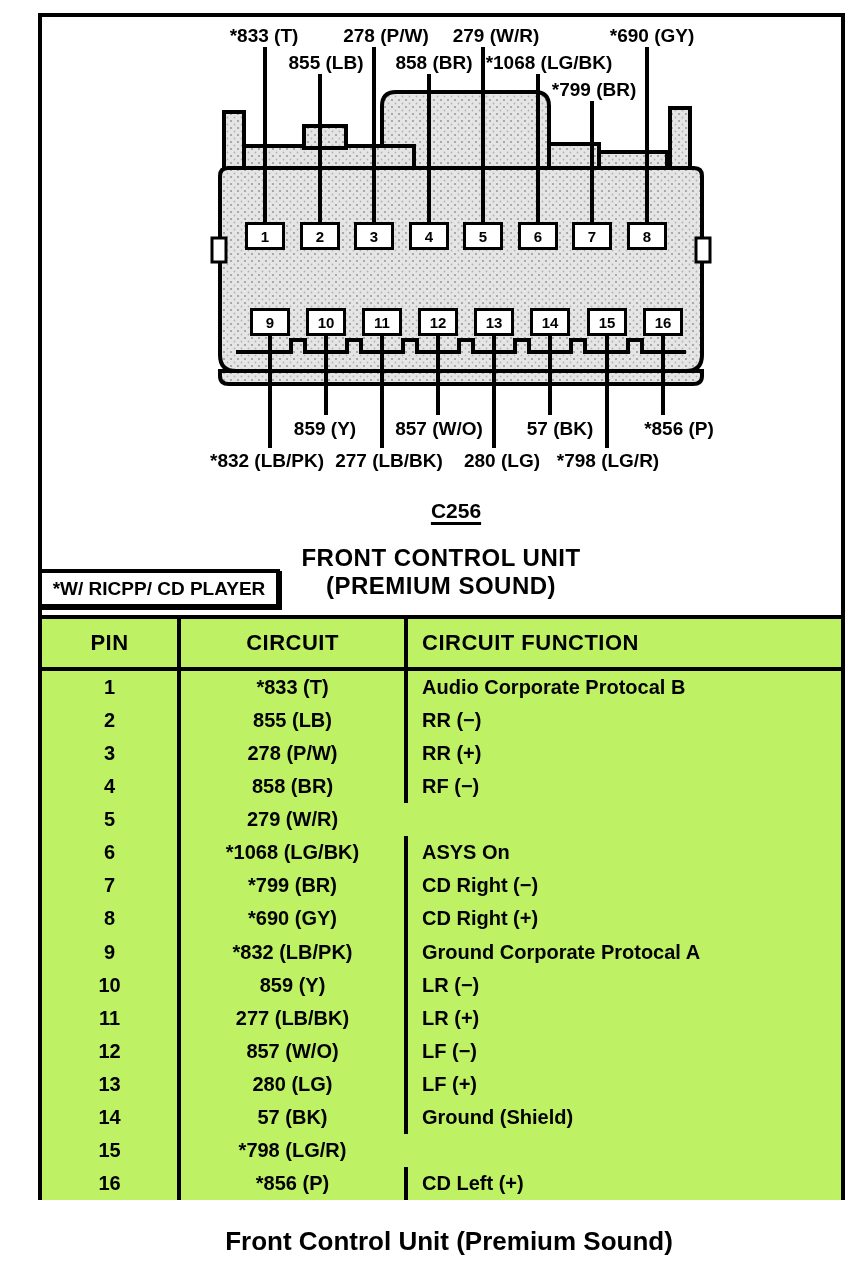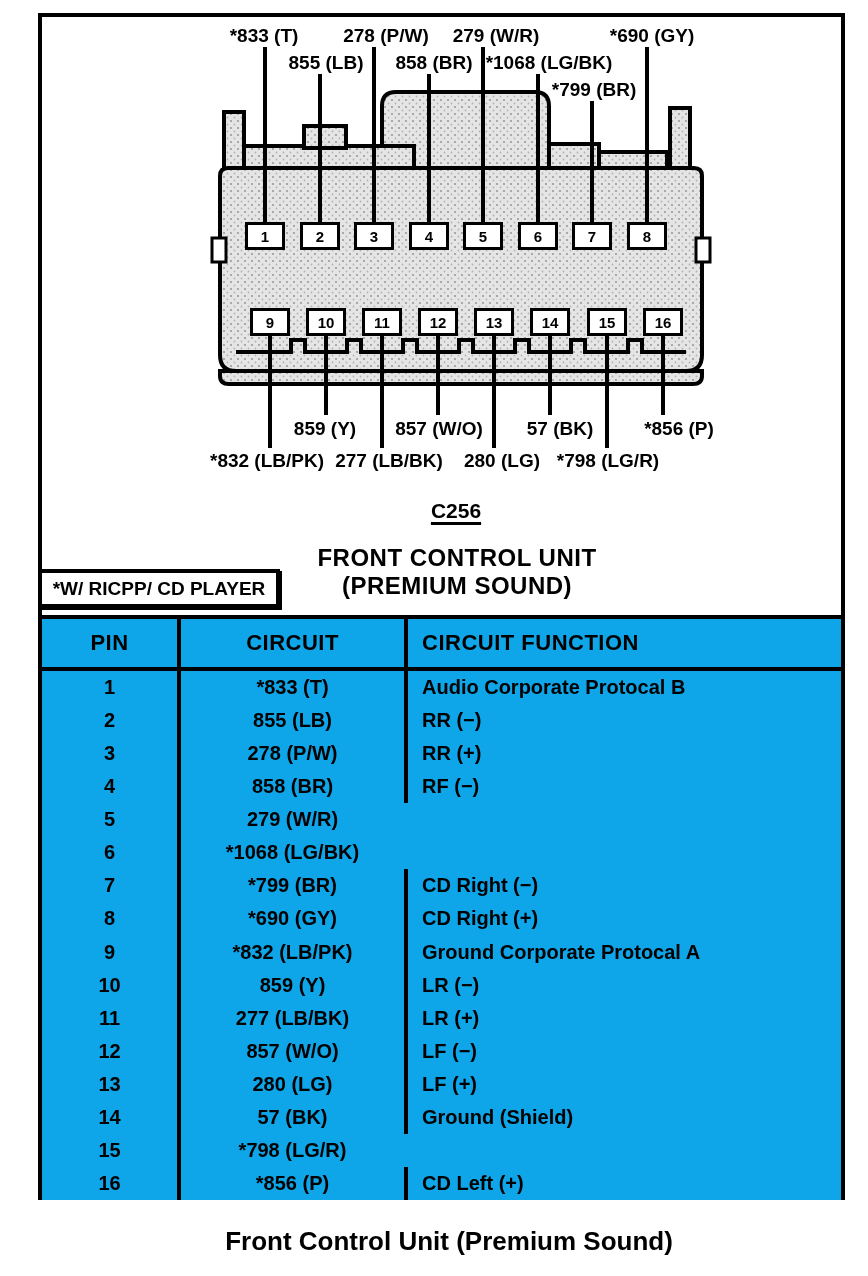--- a/index.html
+++ b/index.html
@@ -22,36 +22,36 @@
     font-size:15px;font-weight:bold;z-index:2;
   }
   .pinbox.toprow{height:28px;top:222px;}
   .pinbox.botrow{height:28px;top:308px;}
   .connector-id{
     position:absolute;left:444px;top:499px;transform:translateX(-50%);
     font-size:21px;font-weight:bold;text-decoration:underline;
     text-decoration-thickness:3px;text-underline-offset:4px;z-index:3;
   }
   .unit-title{
-    position:absolute;left:445px;transform:translateX(-50%);white-space:nowrap;
+    position:absolute;left:429px;transform:translateX(-50%);white-space:nowrap;
     font-size:24px;font-weight:bold;letter-spacing:.5px;z-index:3;
   }
   .title-line1{top:544px;}
   .title-line2{top:572px;}
   .note-box{
     position:absolute;left:26px;top:569px;width:242px;height:39px;
     border:4px solid #000;box-sizing:border-box;background:#fff;
     display:flex;align-items:center;justify-content:center;
     font-size:19px;font-weight:bold;white-space:nowrap;z-index:4;
     box-shadow:2px 2px 0 #000;
   }
   .pin-table{
     position:absolute;left:26px;top:615px;width:807px;height:585px;
     box-sizing:border-box;border:4px solid #000;border-bottom:none;
-    display:flex;flex-direction:column;background:#0ea5e9;z-index:4;
+    display:flex;flex-direction:column;background:#bef264;z-index:4;
   }
   .thead{display:flex;height:52px;flex:0 0 52px;border-bottom:4px solid #000;box-sizing:border-box;}
   .tbody{display:flex;flex-direction:column;flex:1 1 auto;}
   .trow{display:flex;flex:1 1 auto;}
   .c{box-sizing:border-box;display:flex;align-items:center;}
   .col-pin{width:135px;justify-content:center;}
   .col-circuit{width:227px;border-left:4px solid #000;justify-content:center;}
   .col-func{width:437px;border-left:4px solid #000;justify-content:flex-start;padding-left:14px;}
   .thead .c{font-size:22px;font-weight:bold;letter-spacing:.5px;}
   .tbody .c{font-size:20px;font-weight:bold;}
@@ -196,20 +196,21 @@
     </div>
 
     <div class="trow">
       <div class="c col-pin">5</div>
       <div class="c col-circuit">279 (W/R)</div>
     </div>
 
     <div class="trow">
       <div class="c col-pin">6</div>
       <div class="c col-circuit">*1068 (LG/BK)</div>
+      <div class="c col-func">ASYS On</div>
     </div>
 
     <div class="trow">
       <div class="c col-pin">7</div>
       <div class="c col-circuit">*799 (BR)</div>
       <div class="c col-func">CD Right (−)</div>
     </div>
 
     <div class="trow">
       <div class="c col-pin">8</div>

